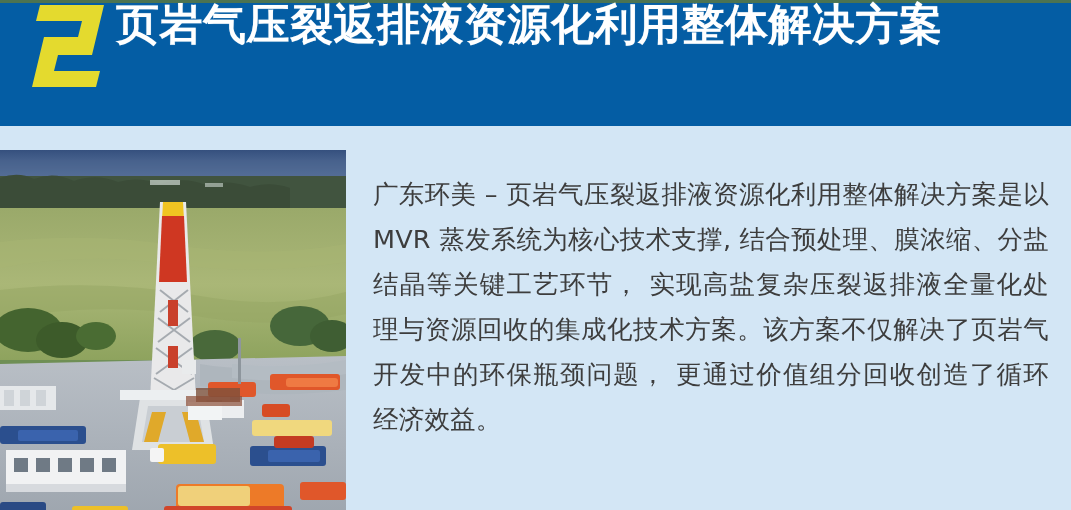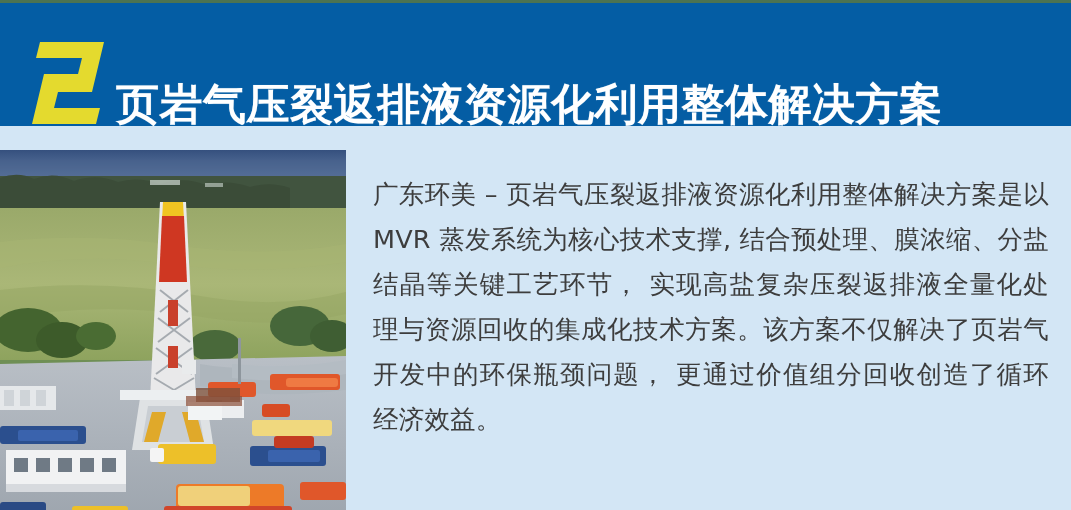--- a/index.html
+++ b/index.html
@@ -14,21 +14,21 @@
   
   .top-rule{
     position:absolute; left:0; top:0; width:1071px; height:3px;
     background:#4c7351;
   }
 
   
   .banner{
     position:absolute; left:0; top:3px; width:1071px; height:123px;
     background:#045da4;
-    display:flex; align-items:flex-end;
+    display:flex; align-items:flex-start;
   }
   .banner-number{
     position:relative;
     width:78px; height:86px;
     margin-left:30px;
     flex:0 0 78px;
   }
   .banner-number svg{ display:block; width:78px; height:86px; }
 
   .banner-title{

